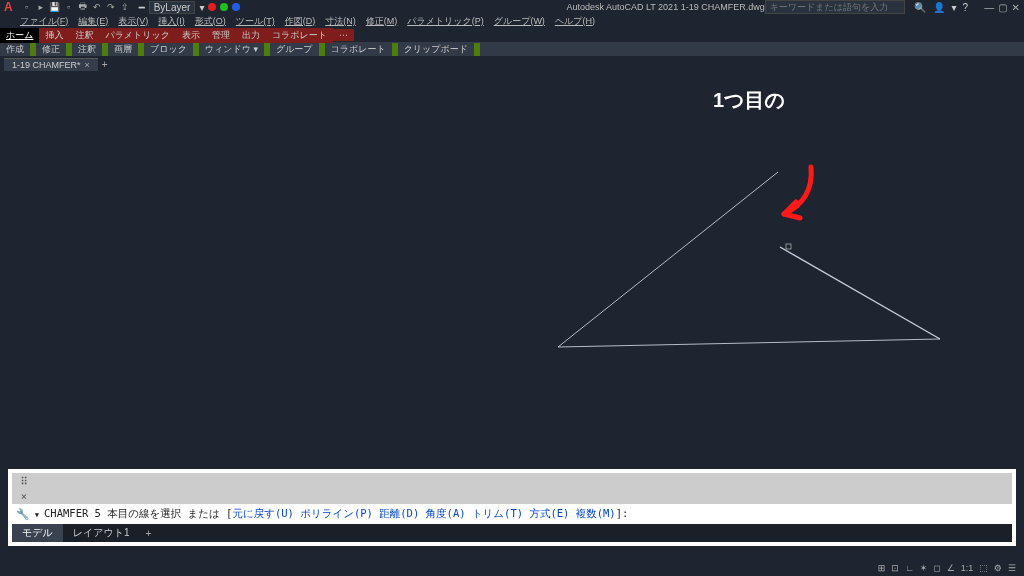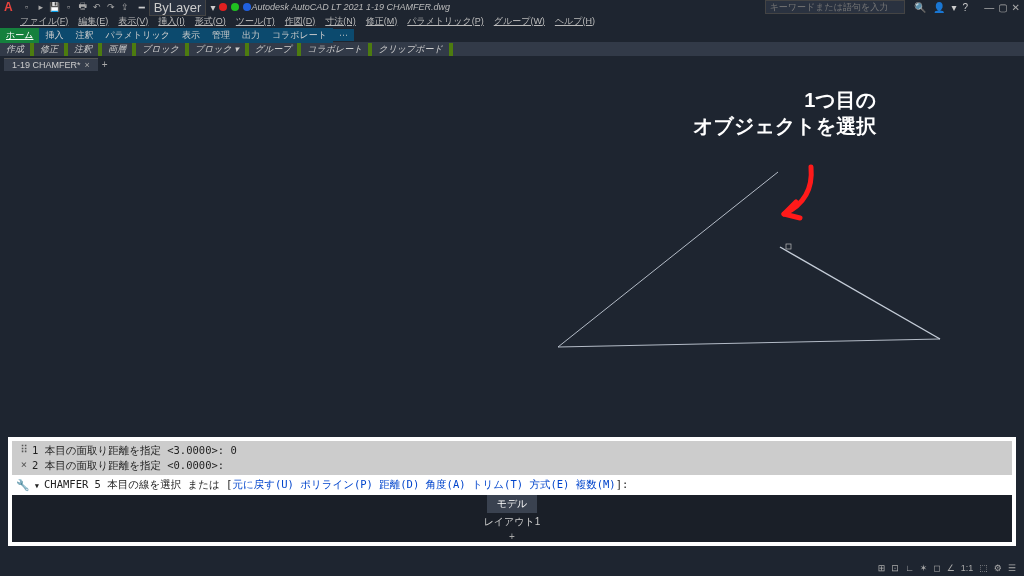--- a/index.html
+++ b/index.html
@@ -3,56 +3,56 @@
 <meta charset="utf-8">
 <style>
   * { box-sizing: border-box; margin: 0; padding: 0; }
   body { width: 1024px; height: 576px; background: #1e2530; font-family: "Meiryo", "MS Gothic", sans-serif; color: #ccc; font-size: 10px; overflow: hidden; position: relative; }
   
   .titlebar { height: 14px; background: #1e2530; display: flex; align-items: center; padding: 0 4px; }
   .app-logo { color: #e8433e; font-weight: bold; font-size: 12px; margin-right: 8px; }
   .title-icons { display: flex; gap: 2px; }
   .title-icons span { width: 12px; height: 12px; display: inline-flex; align-items: center; justify-content: center; color: #aaa; font-size: 9px; }
   .layer-ctrl { display: flex; align-items: center; gap: 4px; margin-left: 8px; }
-  .layer-box { background: #2a3240; border: 1px solid #444; padding: 0 4px; font-size: 13px; }
-  .title-center { flex: 1; text-align: left; font-size: 9px; color: #bbb; font-style: italic; }
+  .layer-box { background: #2a3240; border: 1px solid #444; padding: 0 4px; font-size: 10px; }
+  .title-center { flex: 1; text-align: right; font-size: 9px; color: #bbb; }
   .search-box { background: #2a3240; border: 1px solid #444; padding: 1px 4px; font-size: 9px; color: #888; width: 140px; margin-right: 4px;}
   .title-right { display: flex; align-items: center; gap: 6px; }
   .win-ctrl { display: flex; gap: 4px; margin-left: 10px;}
   .win-ctrl span { font-size: 10px; color: #aaa; }
 
   .menubar { height: 14px; background: #1e2530; display: flex; align-items: center; padding: 0 20px; gap: 10px; font-size: 9px; color: #bbb; }
   .menubar span { cursor: pointer; text-decoration: underline; }
 
   .ribbon-tabs { height: 14px; background: #1e2530; display: flex; align-items: center; font-size: 9px; }
-  .ribbon-tabs .tab { padding: 1px 6px; background: #0c4a6e; color: #ccc; }
-  .ribbon-tabs .tab.hl { background: #15803d; color: #fff; text-decoration: underline; }
+  .ribbon-tabs .tab { padding: 1px 6px; background: #7f1d1d; color: #ccc; }
+  .ribbon-tabs .tab.hl { background: #000000; color: #fff; text-decoration: underline; }
 
   .panel-row { height: 14px; background: #323a48; display: flex; align-items: center; font-size: 9px; color: #ccc; }
-  .panel-row span { padding: 0 6px; border-right: 4px solid #4d7c0f; font-style: italic;}
+  .panel-row span { padding: 0 6px; border-right: 6px solid #4d7c0f;}
 
   .doc-tab-row { height: 16px; background: #1e2530; display: flex; align-items: center; padding: 0 4px; }
   .doc-tab { background: #353d4b; padding: 1px 8px; font-size: 9px; border-top: 1px solid #555; display:flex; align-items:center; gap:4px;}
   .doc-close { color: #aaa; font-size: 9px; }
   .plus-tab { color: #aaa; margin-left: 4px; font-size: 10px;}
 
   .canvas { position: absolute; top: 72px; left: 0; right: 0; bottom: 110px; background: #1e2530; }
   .drawing-svg { position:absolute; inset:0; width:100%; height:100%; }
   .annot { position: absolute; color: #fff; font-size: 20px; font-weight: bold; text-align: center; line-height: 1.3;}
   .arrow-svg { position: absolute; }
 
   .cmd-panel { position: absolute; left: 8px; right: 8px; bottom: 30px; border: 4px solid #fff; background: #fff; }
   .cmd-hist { background: #cccccc; color: #222; font-size: 10.5px; font-family: "MS Gothic", monospace; padding: 2px 4px; display:flex; }
   .cmd-left-col { width: 16px; display:flex; flex-direction:column; align-items:center; gap:3px; color:#555;}
   .cmd-lines { flex:1; }
   .cmd-line { white-space: pre; line-height: 1.45;}
   .cmd-input-row { background: #fff; color: #222; font-size: 10.5px; font-family: "MS Gothic", monospace; padding: 3px 4px; display:flex; align-items:center; gap:4px;}
   .wrench { font-size: 11px; color:#333;}
   .cmd-opt { color: #0044cc; }
-  .tab-bar-bottom { background: #1a1f28; display: flex; align-items:center; font-size: 10px; flex-direction: column;}
+  .tab-bar-bottom { background: #1a1f28; display: flex; align-items:center; font-size: 10px;}
   .btab { padding: 2px 10px; color:#ccc; }
   .btab.active { background:#3a4250; color:#fff;}
   .bplus { color:#aaa; padding: 0 6px;}
 
   .statusbar { position:absolute; bottom:0; left:0; right:0; height:16px; background:#1e2530; display:flex; align-items:center; justify-content:flex-end; gap:6px; padding: 0 8px; font-size:9px; color:#aaa;}
 
   .color-dot { width:8px; height:8px; border-radius:50%; display:inline-block;}
 </style>
 </head>
 <body>
@@ -118,60 +118,55 @@
   <span class="tab">コラボレート</span>
   <span class="tab">⋯</span>
 </div>
 
 <div class="panel-row">
   <span>作成</span>
   <span>修正</span>
   <span>注釈</span>
   <span>画層</span>
   <span>ブロック</span>
-  <span>ブロック ▾</span>
+  <span>ウィンドウ ▾</span>
   <span>グループ</span>
   <span>コラボレート</span>
   <span>クリップボード</span>
 </div>
 
 <div class="doc-tab-row">
   <div class="doc-tab">
     <span>1-19 CHAMFER*</span>
     <span class="doc-close">×</span>
   </div>
   <span class="plus-tab">+</span>
 </div>
 
 <div class="canvas">
   <svg class="drawing-svg" viewBox="0 0 1024 394">
     <line x1="558" y1="275" x2="778" y2="100" stroke="#c5cdd8" stroke-width="0.9"></line>
     <line x1="558" y1="275" x2="940" y2="267" stroke="#c5cdd8" stroke-width="0.9"></line>
     <line x1="780" y1="175" x2="940" y2="267" stroke="#c5cdd8" stroke-width="1.4"></line>
     <rect x="786" y="172" width="5" height="5" fill="none" stroke="#bbb" stroke-width="0.7"></rect>
   </svg>
-  <div class="annot" style="top:15px; left:693px;text-align:right;">
+  <div class="annot" style="top:15px; left:713px;">
     <div>1つ目の</div>
-    <div>オブジェクトを選択</div>
   </div>
   <svg class="arrow-svg" style="top:90px; left:756px;" width="80" height="70">
     <path d="M 55 5 Q 58 38 28 52" stroke="#ff1a1a" stroke-width="5" fill="none" stroke-linecap="round"></path>
     <path d="M 28 52 L 40 40 M 28 52 L 44 56" stroke="#ff1a1a" stroke-width="5" fill="none" stroke-linecap="round"></path>
   </svg>
 </div>
 
 <div class="cmd-panel">
   <div class="cmd-hist">
     <div class="cmd-left-col">
       <span>⠿</span>
       <span>×</span>
-    </div>
-    <div class="cmd-lines">
-      <div class="cmd-line">1 本目の面取り距離を指定 &lt;3.0000&gt;: 0</div>
-      <div class="cmd-line">2 本目の面取り距離を指定 &lt;0.0000&gt;:</div>
     </div>
   </div>
   <div class="cmd-input-row">
     <span class="wrench">🔧</span>
     <span>▾</span>
     <span>
       <span>CHAMFER 5 本目の線を選択 または [</span><span id="cmd-opts"><span class="cmd-opt">元に戻す(U)</span> <span class="cmd-opt">ポリライン(P)</span> <span class="cmd-opt">距離(D)</span> <span class="cmd-opt">角度(A)</span> <span class="cmd-opt">トリム(T)</span> <span class="cmd-opt">方式(E)</span> <span class="cmd-opt">複数(M)</span></span><span>]:</span>
     </span>
   </div>
   <div class="tab-bar-bottom">

